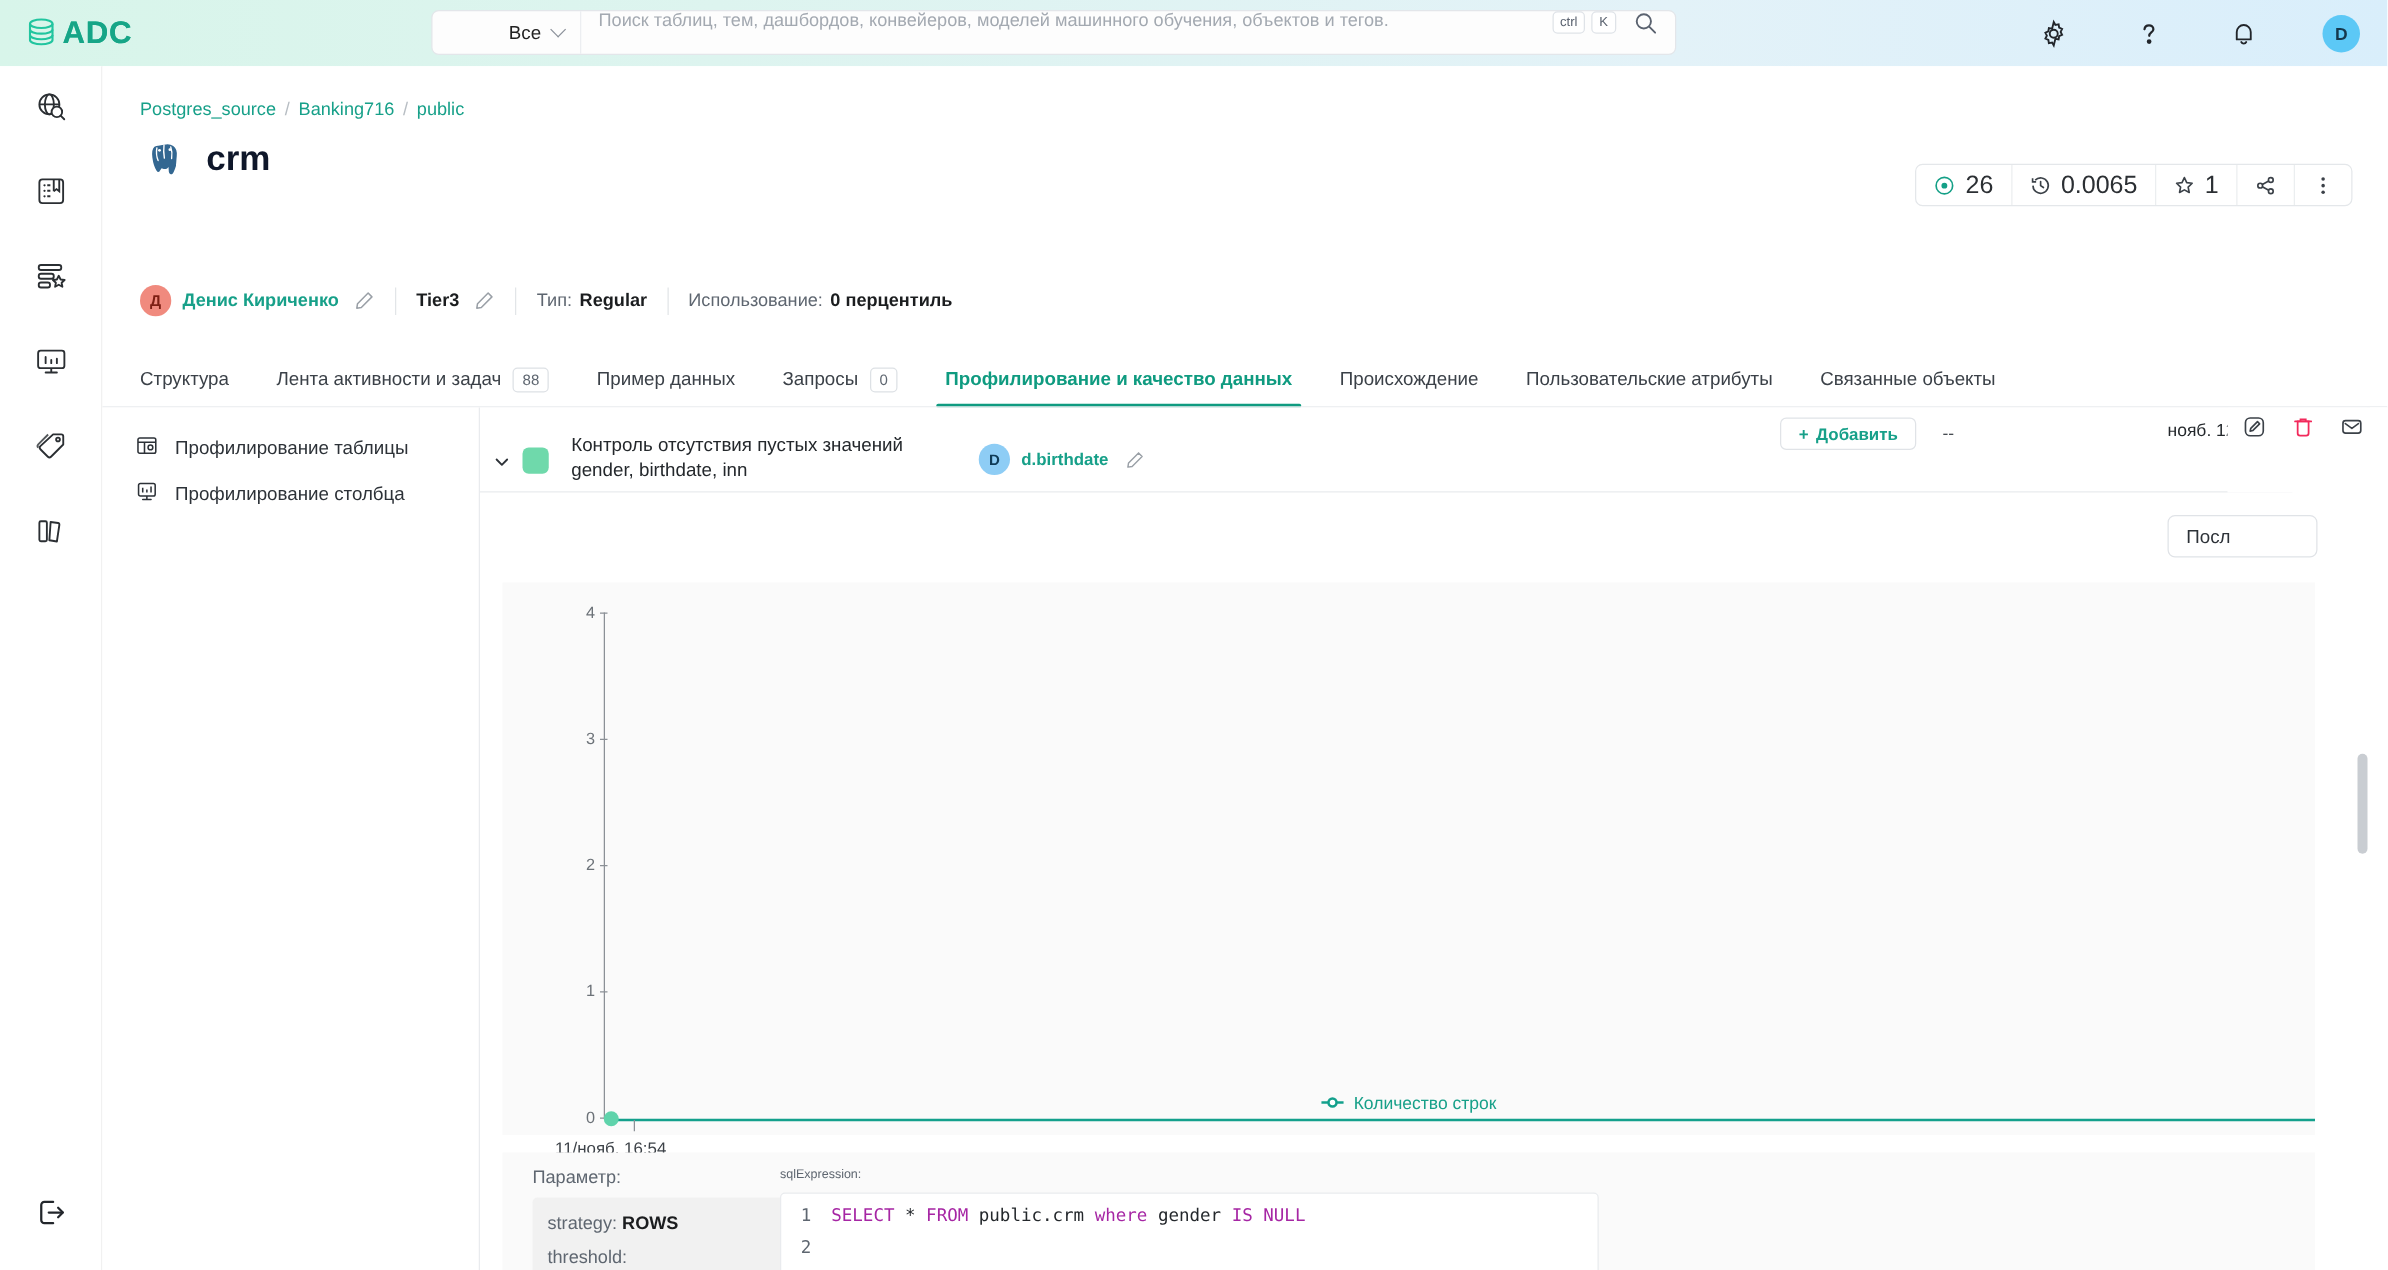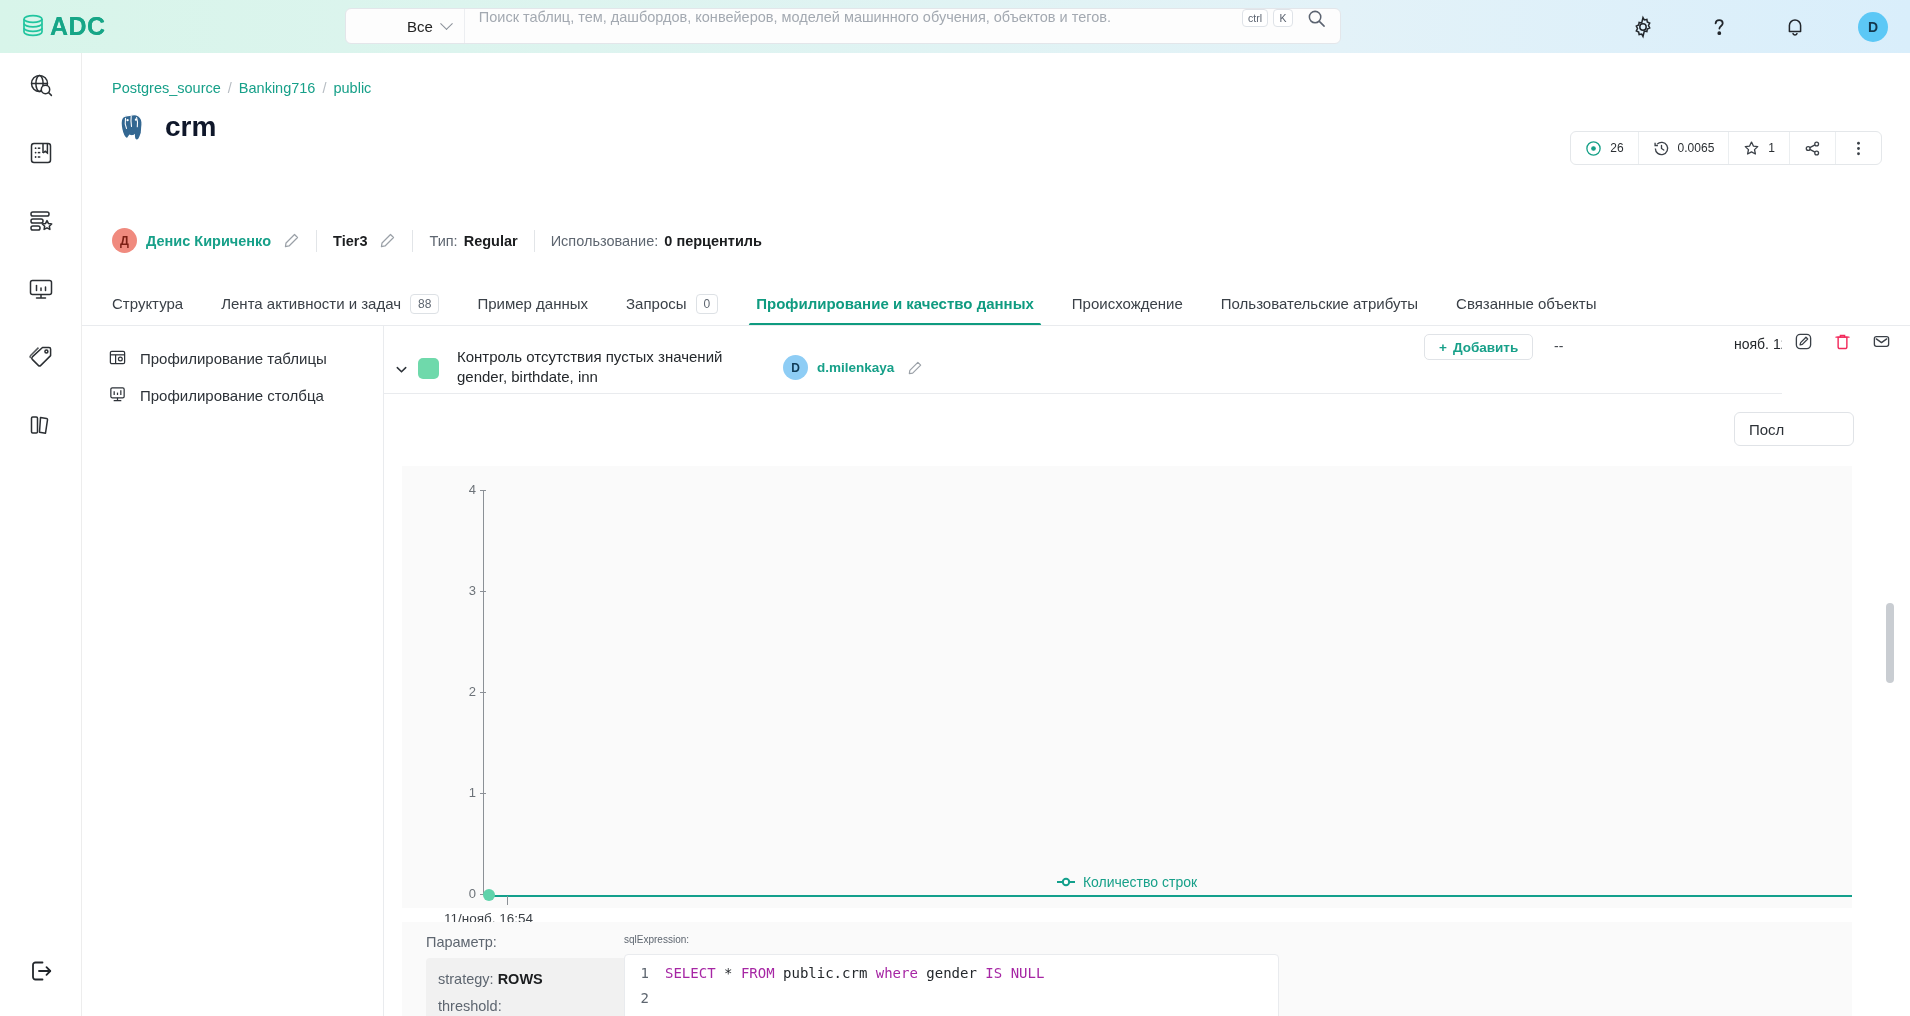--- a/index.html
+++ b/index.html
@@ -82,21 +82,21 @@
   .pencil { margin-left: 12px; cursor: pointer; display:flex; }
   .vsep { width: 1px; height: 22px; background: #e2e5e8; margin: 0 16px; }
   .tier { font-weight: 700; color: #1b1d1f; font-size: 14.5px; }
   .mlabel { color: #5e6670; font-size: 14.5px; }
   .mval { color: #1b1d1f; font-weight: 700; font-size: 14.5px; }
 
   .statbar { position: absolute; right: 28px; top: 78px; display: flex;
              border: 1px solid #e4e7ea; border-radius: 6px; height: 34px;
              align-items: stretch; background: #fff; }
   .stat { display: flex; align-items: center; gap: 8px; padding: 0 14px;
-          border-right: 1px solid #ebeef0; font-size: 12px; color: #2b2f33; cursor: pointer; }
+          border-right: 1px solid #ebeef0; font-size: 20px; color: #2b2f33; cursor: pointer; }
   .stat:last-child { border-right: none; }
 
   
   .tabs { position: absolute; left: 30px; top: 228px; width: 1798px; height: 45px;
           display: flex; align-items: center; gap: 0; }
   .tab { display: flex; align-items: center; gap: 9px; font-size: 15px;
          color: #3b4148; padding: 0 19px; height: 45px; cursor: pointer;
          position: relative; white-space: nowrap; }
   .tab:first-child { padding-left: 0; }
   .tab.active { color: #0f9b80; font-weight: 700; }
@@ -476,21 +476,21 @@
       <div class="checkrow">
         <div class="caret">
           <svg width="15" height="15" viewBox="0 0 16 16" fill="none" stroke="#2d3238" stroke-width="1.6">
             <path d="M3.5 6l4.5 4.5L12.5 6" stroke-linecap="round" stroke-linejoin="round"></path>
           </svg>
         </div>
         <div class="status-chip"></div>
         <div class="chk-title">Контроль отсутствия пустых значений gender, birthdate, inn</div>
         <div class="chk-user">
           <span class="av-user">D</span>
-          <span class="uname">d.milenkaya</span>
+          <span class="uname">d.birthdate</span>
           <span class="pencil" style="margin-left:4px">
             <svg width="16" height="16" viewBox="0 0 18 18" fill="none" stroke="#9aa0a7" stroke-width="1.3">
               <path d="M12.2 2.6l3.2 3.2-9 9-3.8.6.6-3.8z" stroke-linejoin="round"></path>
             </svg>
           </span>
         </div>
         <div class="addbtn">
           <span>+</span>
           <span>Добавить</span>
         </div>

